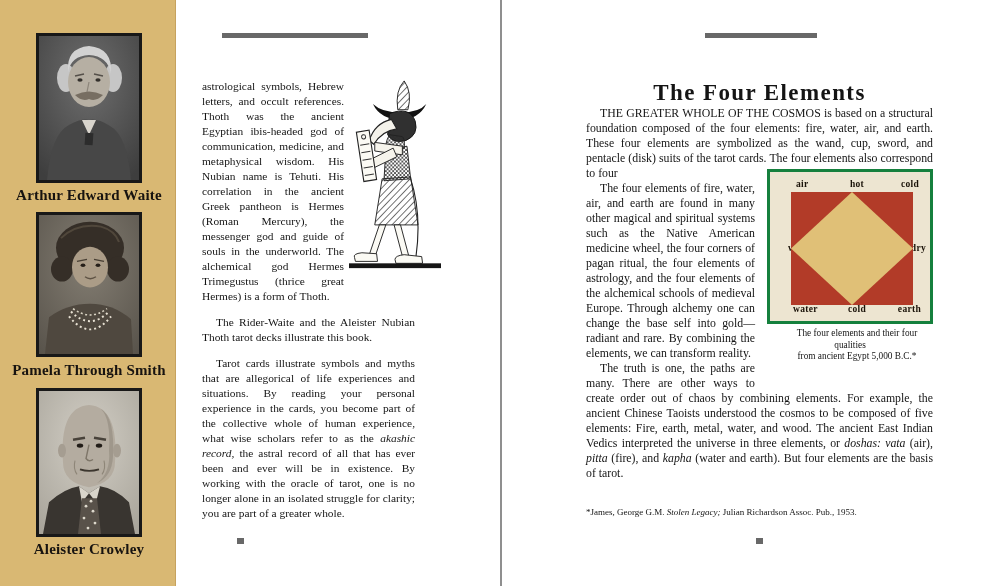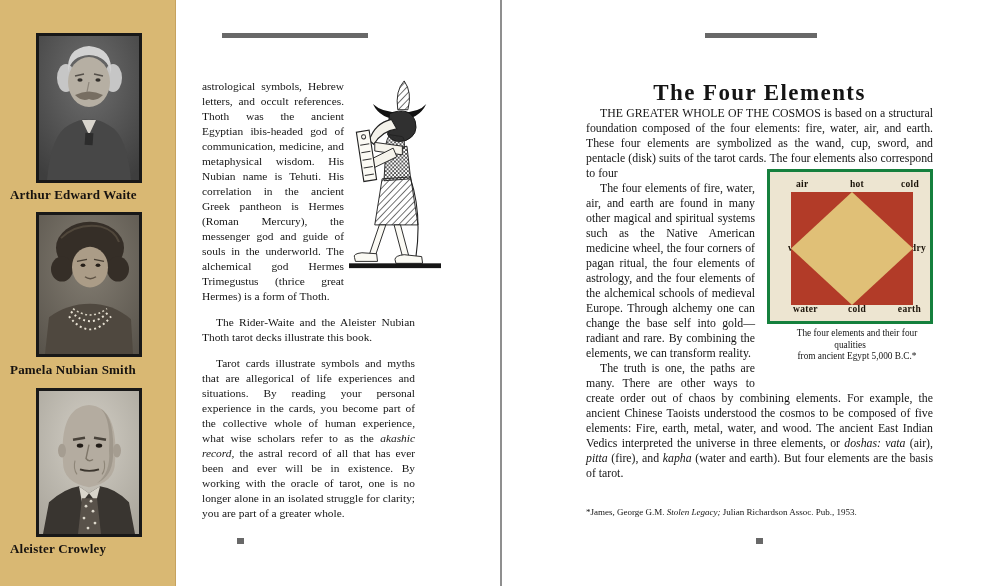--- a/index.html
+++ b/index.html
@@ -12,22 +12,22 @@
   .spread{position:relative;width:1000px;height:586px;background:var(--page-bg);
     overflow:hidden;font-family:"Liberation Serif",serif;color:var(--text);}
   
   .sidebar{position:absolute;left:0;top:0;width:176px;height:586px;
     background:var(--sidebar-tan);border-right:1px solid #c6a25e;}
   .photo-frame{position:absolute;left:36px;width:106px;border:3px solid #181818;background:#666;overflow:hidden;}
   .photo-frame svg{display:block;width:100%;height:100%;}
   #photo1{top:33px;height:150px;}
   #photo2{top:212px;height:145px;}
   #photo3{top:388px;height:149px;}
-  .photo-caption{position:absolute;left:10px;width:158px;
-    font-size:13px;font-weight:600;letter-spacing:.2px;color:#171310;}
+  .photo-caption{position:absolute;left:10px;width:158px;text-align:center;
+    font-size:15px;font-weight:600;letter-spacing:.2px;color:#171310;}
   #cap1{top:187px;} #cap2{top:362px;} #cap3{top:541px;}
   
   .divider{position:absolute;left:500px;top:0;width:2px;height:586px;background:#8f8f8f;}
   .rule-bar{position:absolute;height:5px;background:var(--ornament-gray);}
   #rule-left{left:222px;top:33px;width:146px;}
   #rule-right{left:705px;top:33px;width:112px;}
   .footer-square{position:absolute;width:7px;height:6px;background:var(--ornament-gray);}
   #square-left{left:237px;top:538px;}
   #square-right{left:756px;top:538px;}
   
@@ -105,21 +105,21 @@
         <ellipse cx="44" cy="52" rx="2.4" ry="1.8" fill="#261f19"></ellipse>
         <ellipse cx="59" cy="52" rx="2.4" ry="1.8" fill="#261f19"></ellipse>
         <path d="M38 48 L48 46 M55 46 L65 48" stroke="#473e33" stroke-width="1.4" fill="none"></path>
         <path d="M46 64 Q51 68 57 64" stroke="#5e5244" stroke-width="1.4" fill="none"></path>
         <path d="M6 144 L10 106 Q28 92 51 92 Q74 92 92 108 L94 144 Z" fill="#4f483f"></path>
         <path d="M32 100 Q51 120 70 100" stroke="#e8e2d4" stroke-width="2" stroke-dasharray="2 3" fill="none"></path>
         <path d="M30 105 Q51 132 72 105" stroke="#e8e2d4" stroke-width="2" stroke-dasharray="2 3" fill="none"></path>
         <path d="M34 97 Q51 110 68 97" stroke="#d8d2c2" stroke-width="1.6" stroke-dasharray="2 2.5" fill="none"></path>
       </svg>
     </div>
-    <div class="photo-caption" id="cap2">Pamela Nubian Smith</div>
+    <div class="photo-caption" id="cap2">Pamela Through Smith</div>
 
     <div class="photo-frame" id="photo3">
       <svg viewBox="0 0 100 144" preserveAspectRatio="none">
         <defs>
           <radialGradient id="cbg" cx="50%" cy="35%" r="85%">
             <stop offset="0%" stop-color="#d2cec5"></stop>
               <stop offset="100%" stop-color="#a5a197"></stop>
           </radialGradient>
         </defs>
         <rect width="100" height="144" fill="url(#cbg)"></rect>

